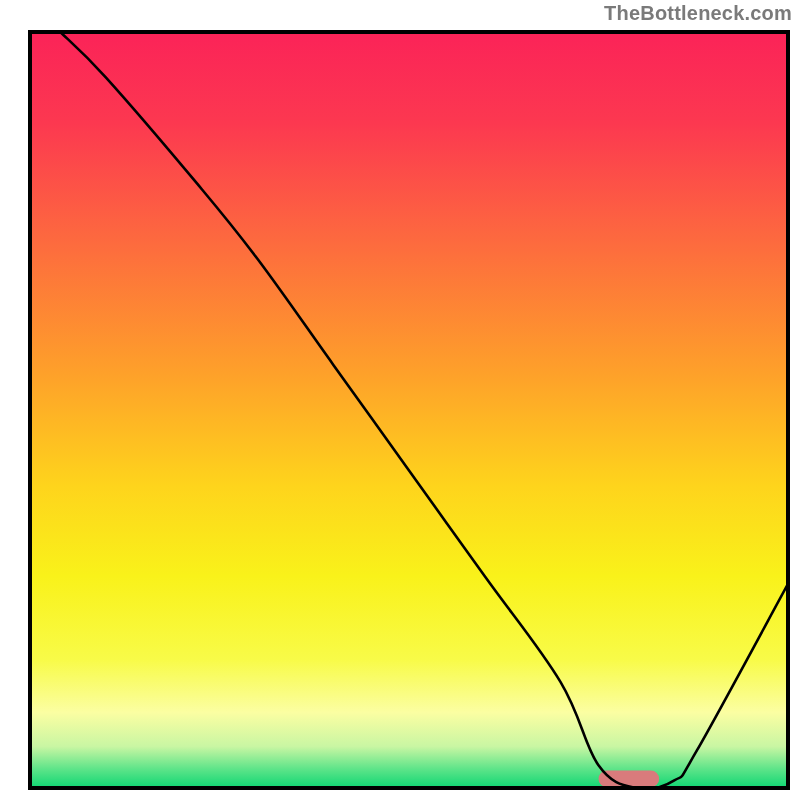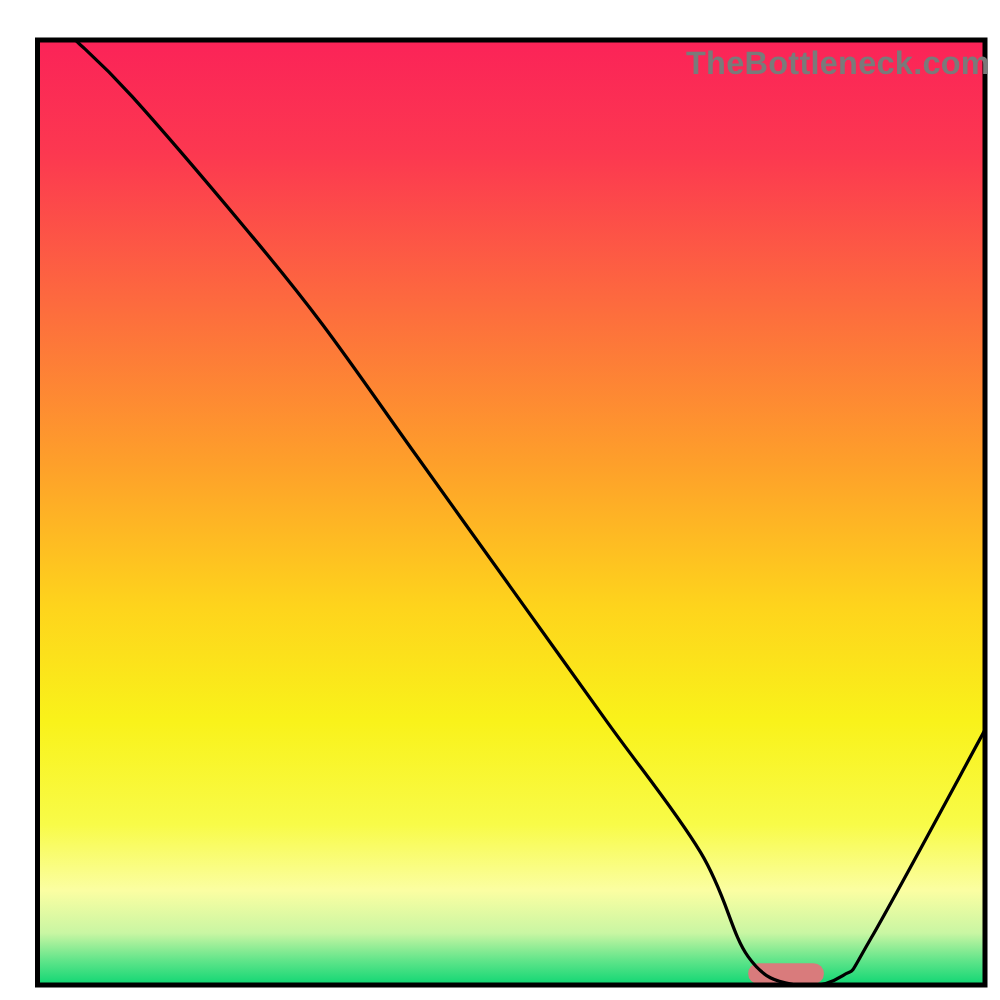--- a/index.html
+++ b/index.html
@@ -12,26 +12,25 @@
   }
   .container {
     position: relative;
     width: 800px;
     height: 800px;
   }
   .watermark {
     position: absolute;
     top: 2px;
     right: 8px;
-    font-size: 26px;
+    font-size: 20px;
     font-weight: bold;
     color: #7a7a7a;
     letter-spacing: 0.2px;
     z-index: 10;
-    margin-top: 33px;
   }
   svg.chart {
     position: absolute;
     top: 0;
     left: 0;
   }
 </style>
 </head>
 <body>
 <div class="container">

